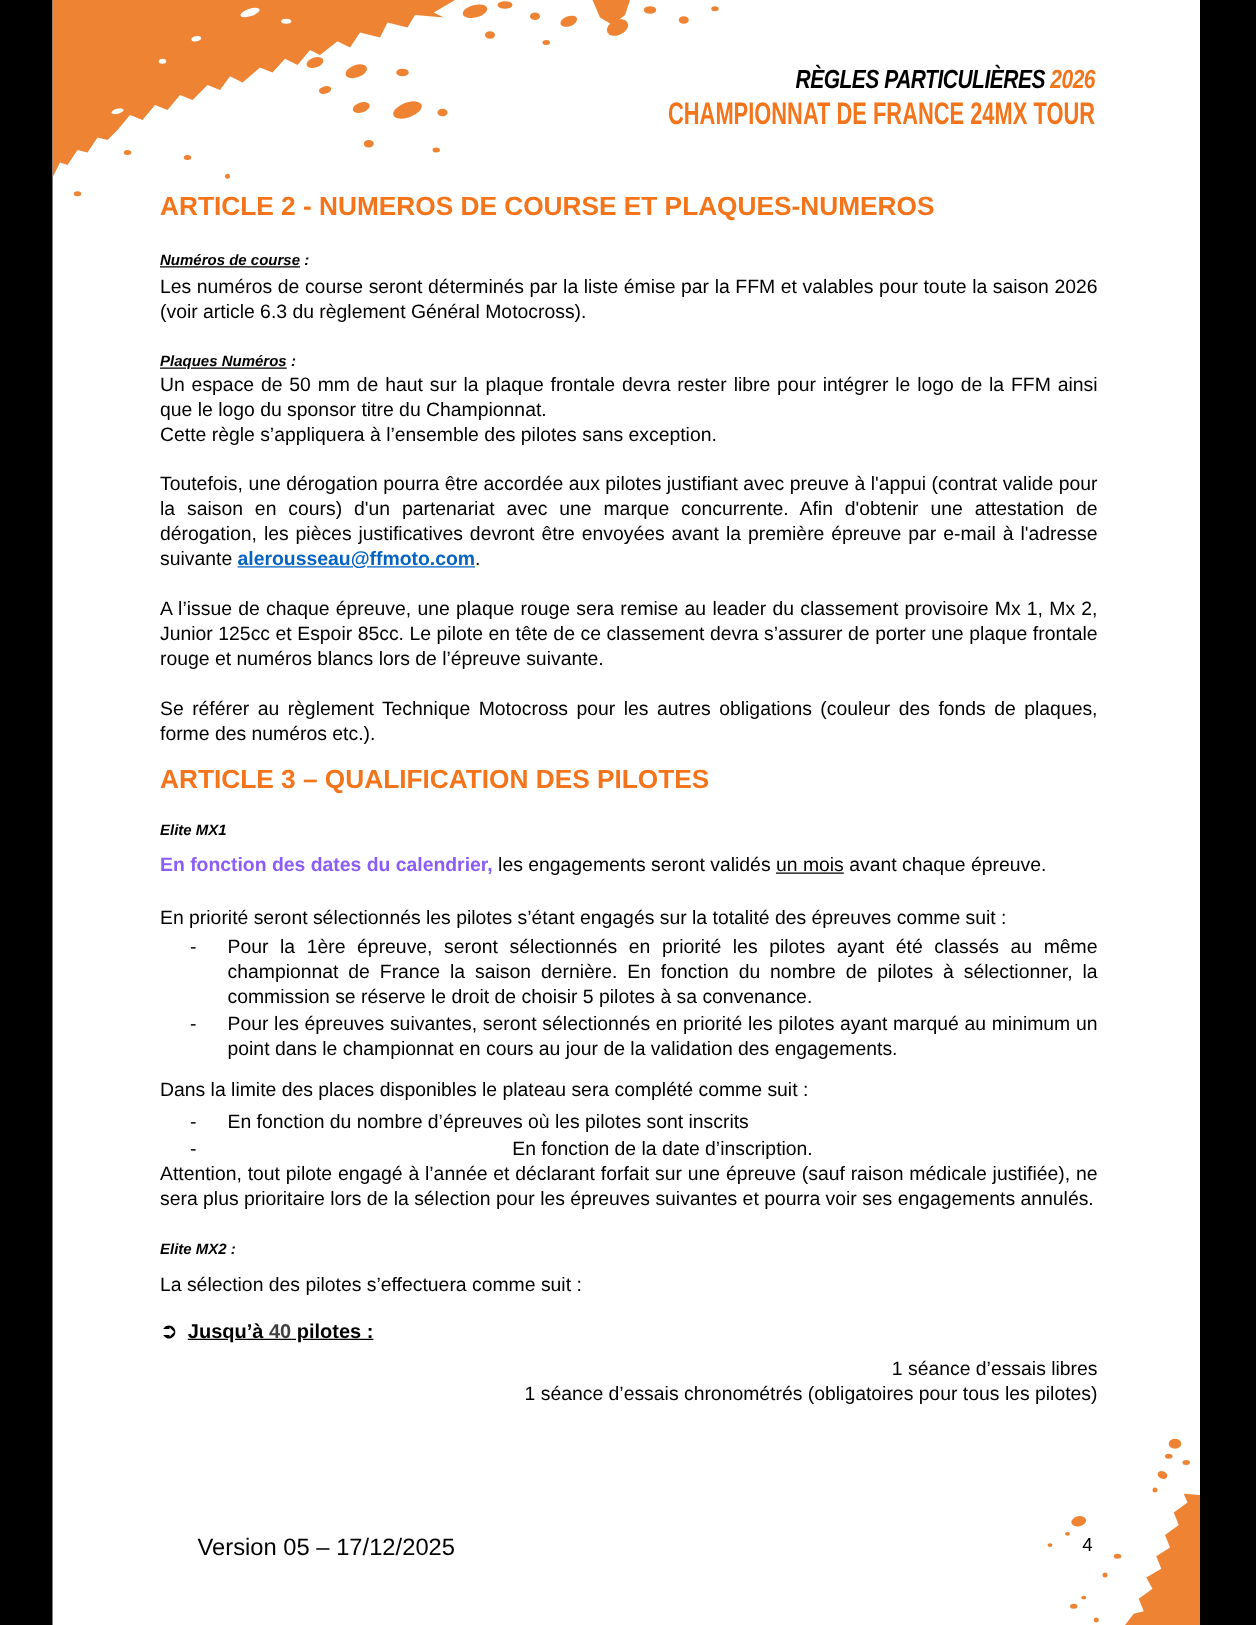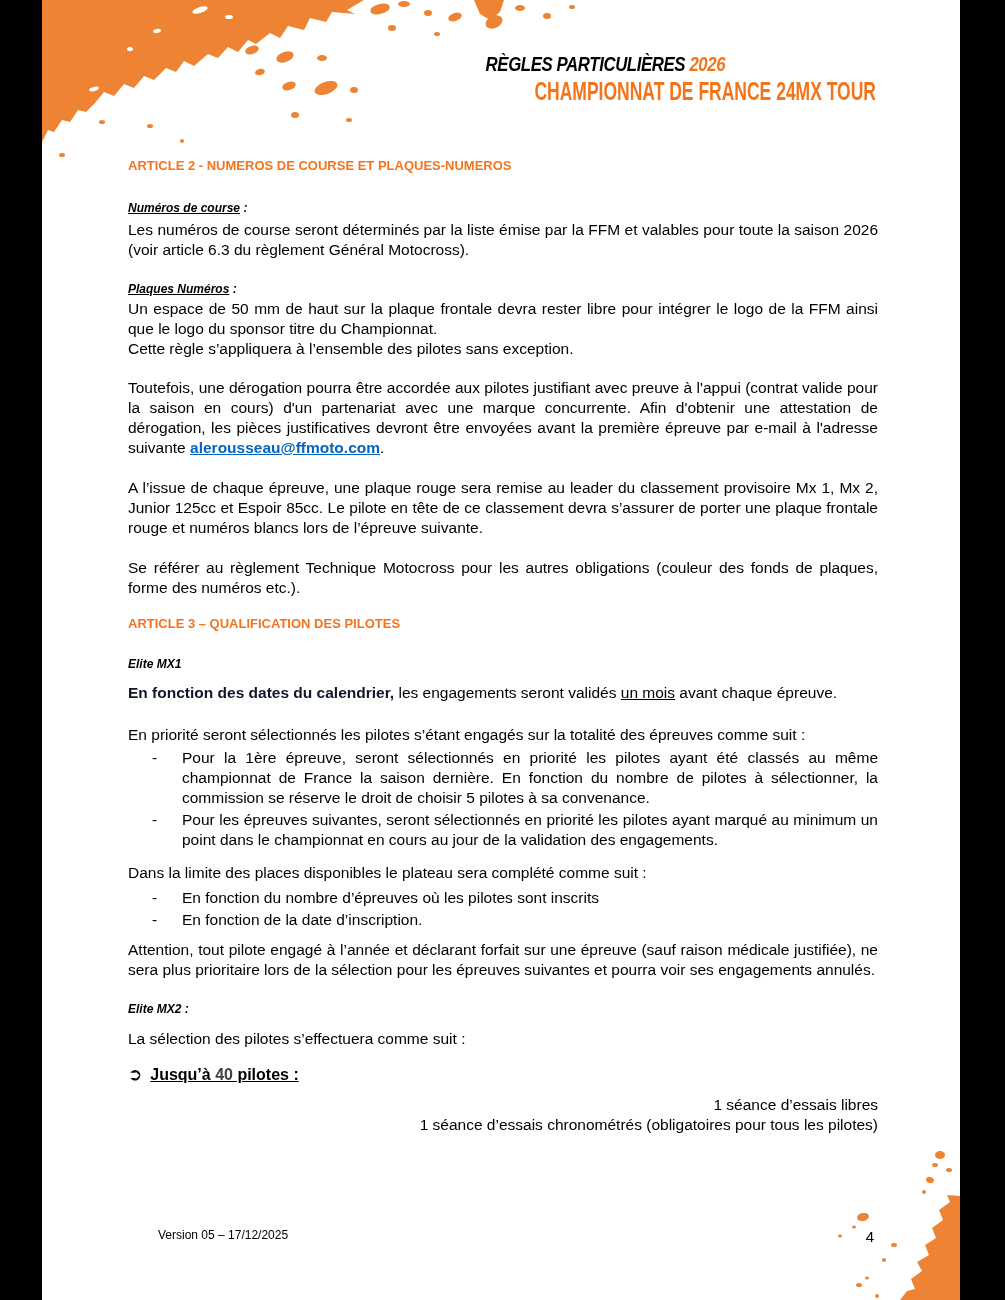--- a/index.html
+++ b/index.html
@@ -16,59 +16,60 @@
     width:918px;height:1300px;
     background:#fff;
   }
   .splash{position:absolute;pointer-events:none;}
   .splash-top{left:0;top:0;}
   .splash-bottom{right:0;bottom:0;}
 
   
   .doc-header{
     position:absolute;top:52px;right:84px;
+    text-align:right;
   }
   .mast-line1{
     font-size:21px;font-weight:900;font-style:italic;
     letter-spacing:-0.5px;white-space:nowrap;
     transform:scaleX(0.80);transform-origin:100% 50%;
   }
   .mast-line2{
     font-size:25px;font-weight:700;
     letter-spacing:0px;white-space:nowrap;margin-top:1px;
     transform:scaleX(0.70);transform-origin:100% 50%;
   }
 
   
   .content{
     position:absolute;left:86px;top:0;width:750px;
     font-size:15.5px;line-height:20px;
   }
   .h-article{
     color:var(--accent);
-    font-weight:bold;font-size:13px;line-height:20px;
+    font-weight:bold;font-size:21px;line-height:20px;
   }
   .subhead{font-weight:bold;font-style:italic;font-size:12px;line-height:20px;}
   .subhead .u{text-decoration:underline;}
   .para{text-align:justify;}
   .dash-row{display:flex;}
   .dash-col{flex:0 0 30px;margin-left:24px;}
   .dash-text{flex:1;text-align:justify;}
   .red{color:#404040;}
-  .redbold{color:#0f172a;font-weight:bold;}
+  .redbold{color:#8b5cf6;font-weight:bold;}
   .uline{text-decoration:underline;}
   a.maillink{color:var(--link);text-decoration:underline;cursor:pointer;font-weight:bold;}
   .jusqua{font-size:16px;font-weight:bold;}
   .jusqua .arrow{font-weight:bold;font-size:17px;margin-right:8px;}
   .jusqua .grp{text-decoration:underline;}
   .seance{margin-left:37px;text-align:right;}
 
   .footer-left{
     position:absolute;left:116px;top:1228px;
-    font-size:12px;
+    font-size:19px;
   }
   .page-number{
     position:absolute;left:816px;top:1228px;width:24px;
     font-size:15px;text-align:center;
   }
 </style>
 </head>
 <body>
 
 <div class="page">
@@ -181,24 +182,24 @@
     </div>
 
     <div style="margin-top:13px">Dans la limite des places disponibles le plateau sera complété comme suit :</div>
 
     <div class="dash-row" style="margin-top:5px">
       <div class="dash-col">-</div>
       <div class="dash-text" style="text-align:left">En fonction du nombre d’épreuves où les pilotes sont inscrits</div>
     </div>
     <div class="dash-row" style="margin-top:2px">
       <div class="dash-col">-</div>
-      <div class="dash-text" style="text-align:left">En fonction de la date d’inscription.</div>
-    </div>
-
-    <div class="para" style="margin-top:10px">Attention, tout pilote engagé à l’année et déclarant forfait sur une épreuve (sauf raison médicale justifiée), ne sera plus prioritaire lors de la sélection pour les épreuves suivantes et pourra voir ses engagements annulés.</div>
+      <div class="dash-text" style="text-align:center">En fonction de la date d’inscription.</div>
+    </div>
+
+    <div class="para" style="margin-top:0">Attention, tout pilote engagé à l’année et déclarant forfait sur une épreuve (sauf raison médicale justifiée), ne sera plus prioritaire lors de la sélection pour les épreuves suivantes et pourra voir ses engagements annulés.</div>
 
     <div class="subhead" style="margin-top:19px">Elite MX2 :</div>
 
     <div style="margin-top:10px">La sélection des pilotes s’effectuera comme suit :</div>
 
     <div class="jusqua" style="margin-top:16px">
       <span class="arrow">➲</span><span class="grp"><span>Jusqu’à </span><span class="red">40</span><span> pilotes :</span></span>
     </div>
 
     <div class="seance" style="margin-top:10px">1 séance d’essais libres</div>

